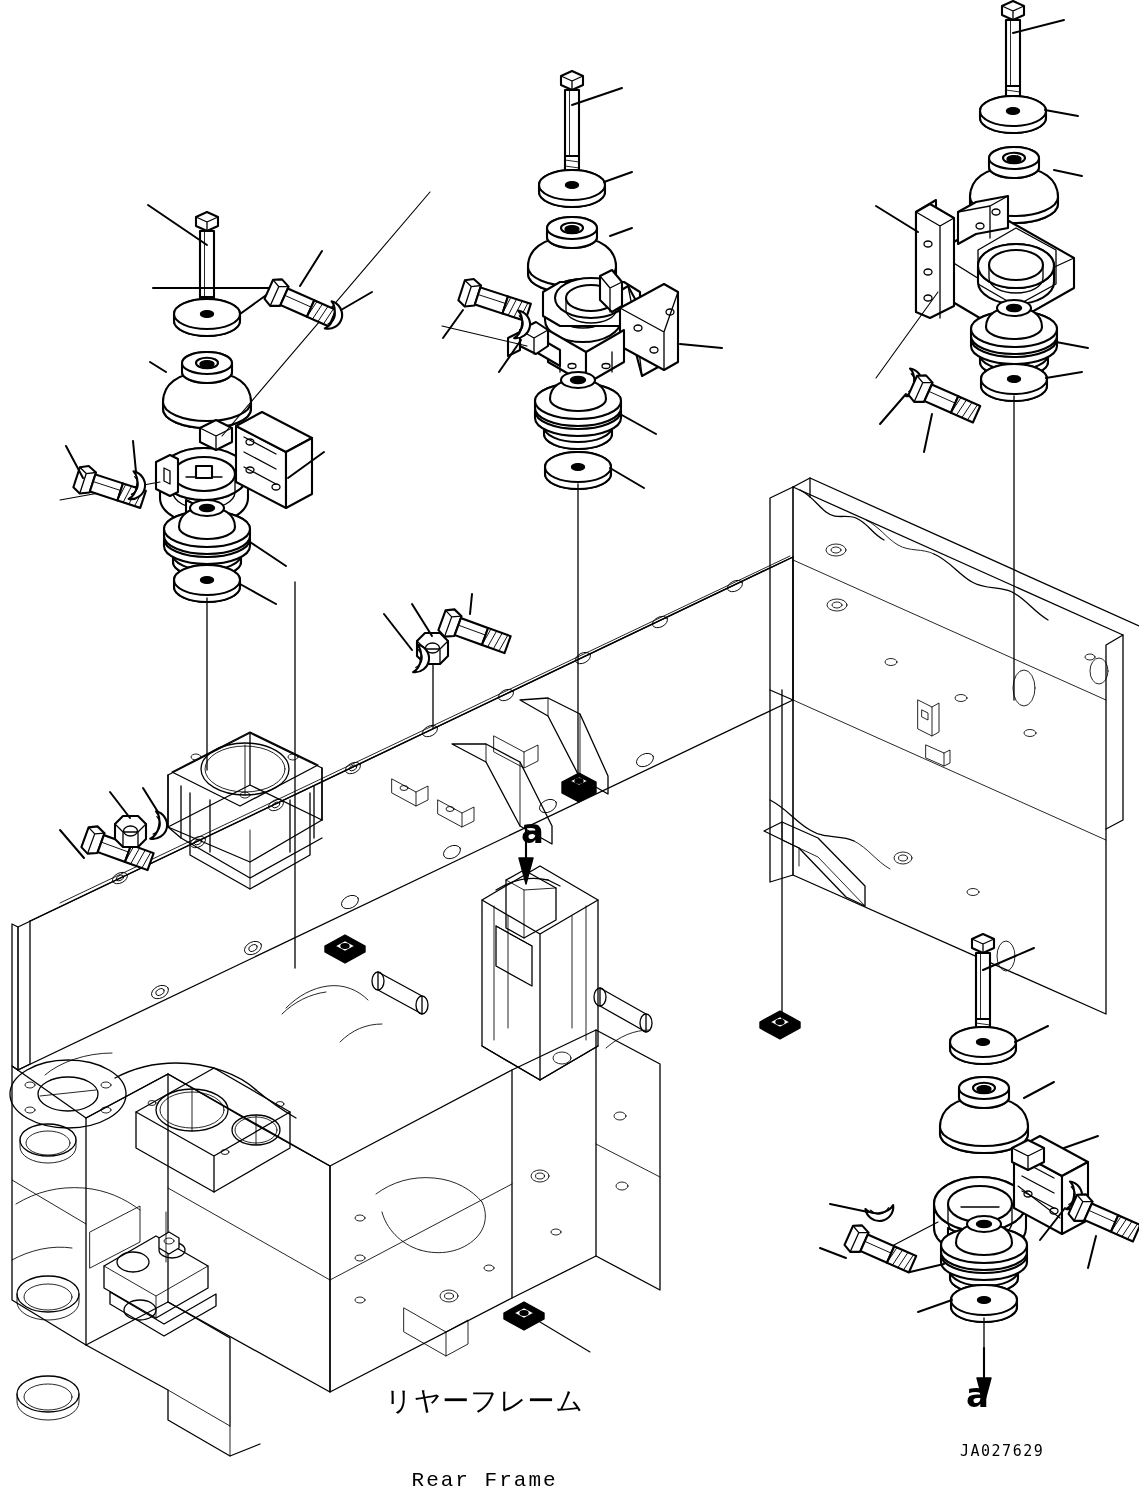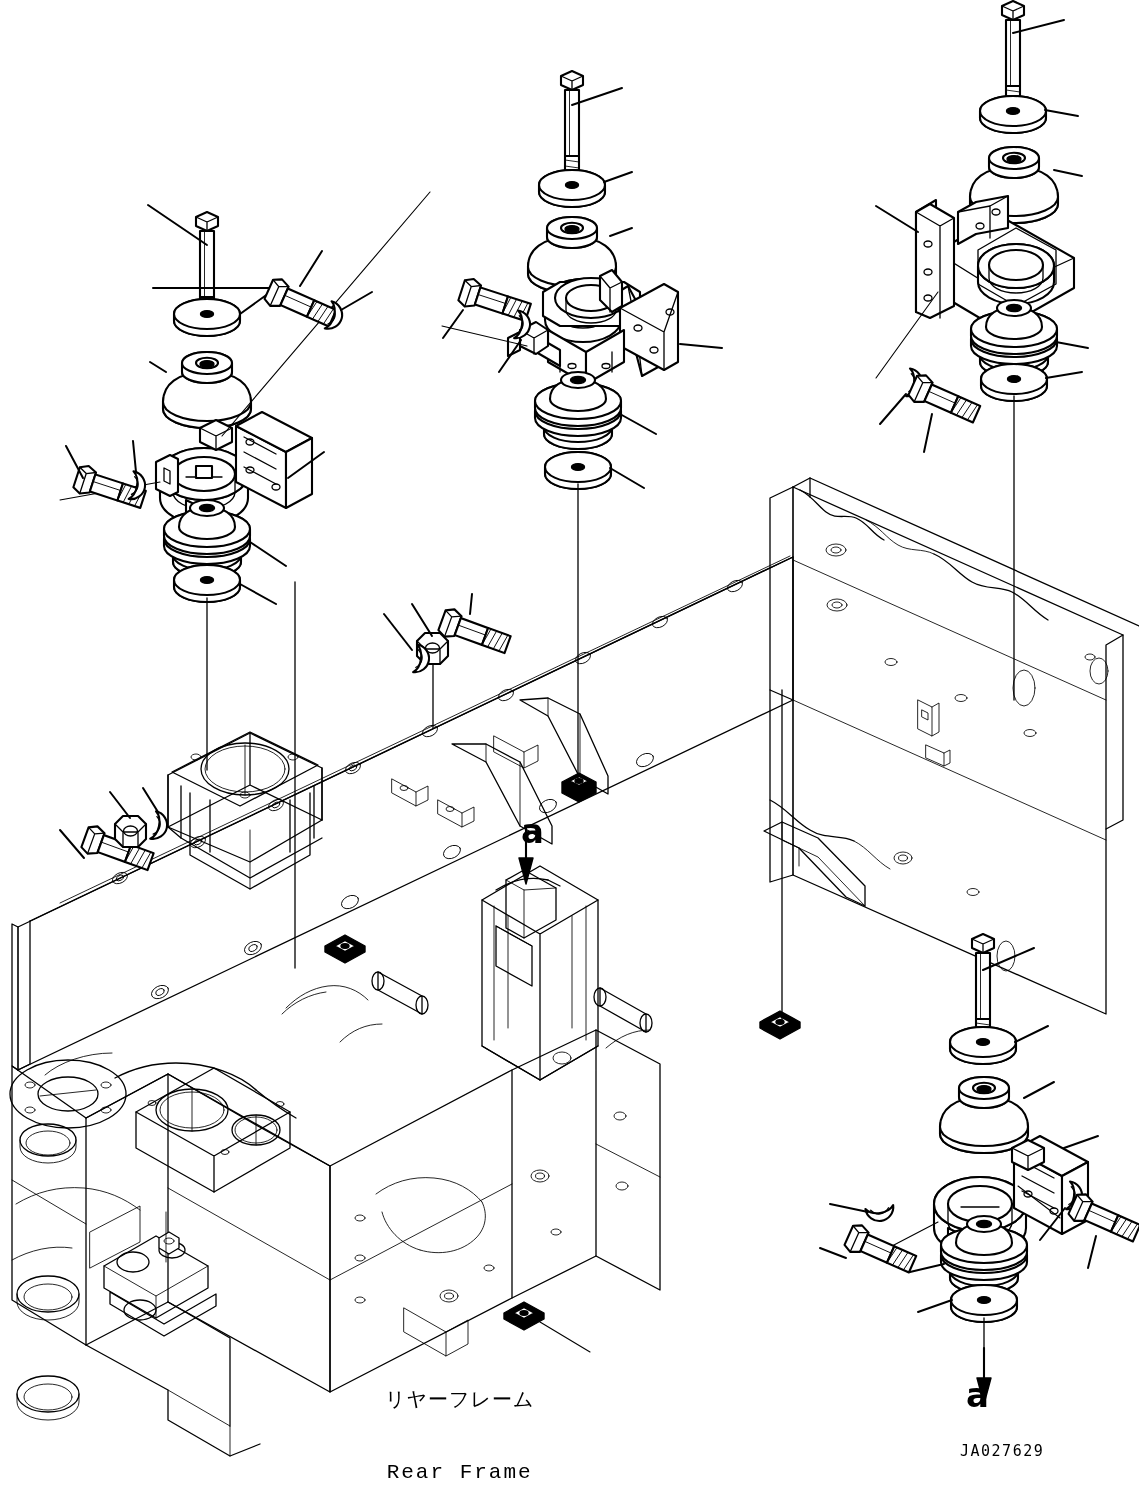--- a/index.html
+++ b/index.html
@@ -31,22 +31,22 @@
     white-space: pre;
     line-height: 1.18;
   }
   #frame-caption {
     left: 385px;
     top: 1338px;
     font-size: 21px;
     letter-spacing: 1px;
   }
   #frame-caption .jp {
-    font-family: Liberation Sans, sans-serif;
-    font-size: 20px;
+    font-family: Liberation Mono, monospace;
+    font-size: 27px;
     display: block;
   }
   #frame-caption .en {
     font-family: Liberation Mono, monospace;
     font-size: 21px;
     display: block;
     letter-spacing: 2px;
     text-align: center;
   }
   #drawing-number {

